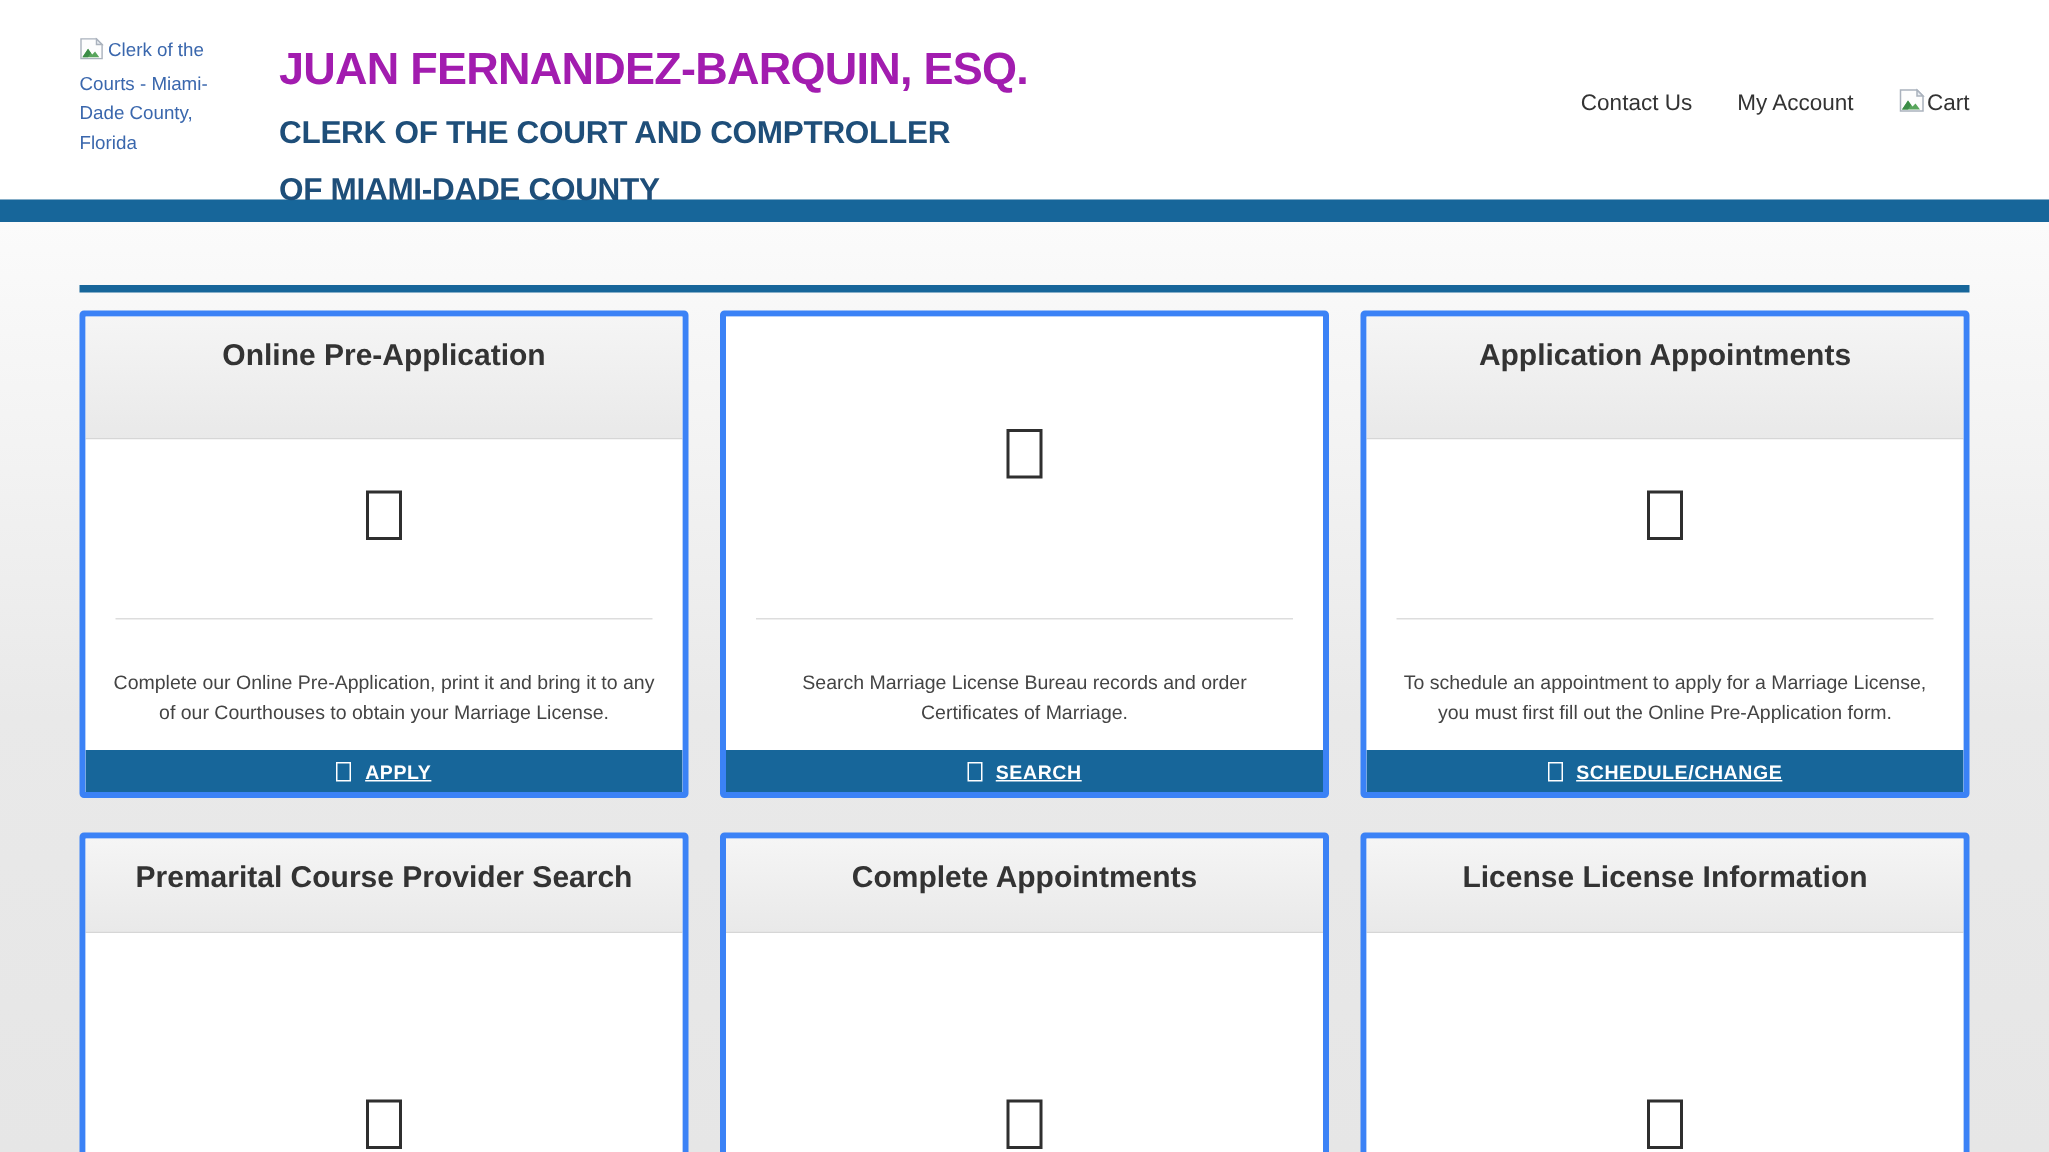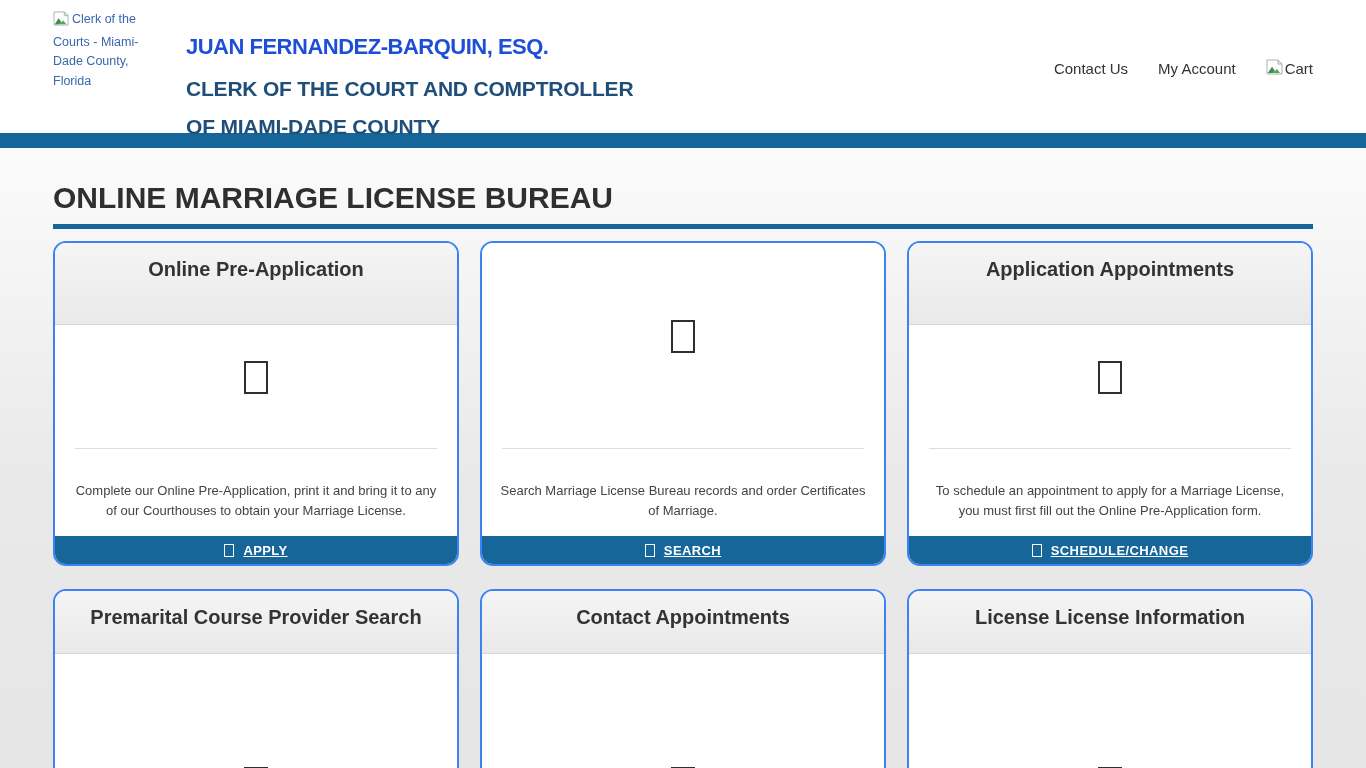--- a/index.html
+++ b/index.html
@@ -15,30 +15,30 @@
     background:#ececec;
     color:var(--dark-text);
   }
   
   .site-header{background:#ffffff;height:133px;}
   .header-inner{
     width:1260px;margin:0 auto;height:100%;
     display:flex;align-items:flex-start;
   }
   .logo{
-    width:110px;padding-top:10px;
+    width:110px;padding-top:24px;
     font-size:12.5px;line-height:19.5px;
     color:var(--link-blue);cursor:pointer;text-decoration:none;
     flex-shrink:0;
   }
   .broken-img{display:inline-block;vertical-align:-3px;margin-right:2px;}
   .title-block{padding-top:30px;margin-left:23px;}
   .clerk-name{
-    font-size:22px;line-height:34px;font-weight:700;
-    letter-spacing:-0.5px;color:#1d4ed8;
+    font-size:30px;line-height:34px;font-weight:700;
+    letter-spacing:-0.5px;color:#a21caf;
   }
   .clerk-subtitle{
     font-size:21px;line-height:26px;font-weight:700;
     color:var(--navy-text);margin-top:12px;letter-spacing:-0.2px;
   }
   .header-nav{
     margin-left:auto;align-self:center;margin-top:4px;
     display:flex;align-items:center;gap:30px;
     font-size:15px;color:#333;
   }
@@ -60,21 +60,21 @@
     color:#2f2f2f;letter-spacing:0;
   }
   .title-rule{height:5px;background:var(--accent-blue);margin-top:9px;}
   
   .cards{
     margin-top:12px;
     display:grid;grid-template-columns:repeat(3,1fr);
     column-gap:21px;row-gap:23px;
   }
   .card{
-    background:#ffffff;border:2px solid #3b82f6;border-radius:13px;
+    background:#ffffff;border:4px solid #3b82f6;border-radius:3px;
     height:325px;display:flex;flex-direction:column;overflow:hidden;
   }
   .card-header{
     background:linear-gradient(#f5f5f5,#e9e9e9);
     border-bottom:1px solid #d6d6d6;
     text-align:center;padding-top:11px;
     font-size:20px;line-height:30px;font-weight:700;color:#333;
   }
   .cards .card:nth-child(-n+3) .card-header{height:82px;}
   .cards .card:nth-child(n+4) .card-header{height:63px;}
@@ -138,21 +138,20 @@
           <span>Cart</span>
       </a>
     </nav>
   </div>
 </header>
 
 <div class="top-bar"></div>
 <div class="page-bg"></div>
 
 <main>
-  <h2 class="page-title">ONLINE MARRIAGE LICENSE BUREAU</h2>
   <div class="title-rule"></div>
 
   <div class="cards">
 
     <section class="card">
       <div class="card-header">Online Pre-Application</div>
       <div class="card-body">
         <div class="icon-area">
           <span class="tofu"></span>
         </div>
@@ -197,21 +196,21 @@
     <section class="card">
       <div class="card-header">Premarital Course Provider Search</div>
       <div class="card-body">
         <div class="icon-area">
           <span class="tofu"></span>
         </div>
       </div>
     </section>
 
     <section class="card">
-      <div class="card-header">Contact Appointments</div>
+      <div class="card-header">Complete Appointments</div>
       <div class="card-body">
         <div class="icon-area">
           <span class="tofu"></span>
         </div>
       </div>
     </section>
 
     <section class="card">
       <div class="card-header">License License Information</div>
       <div class="card-body">

